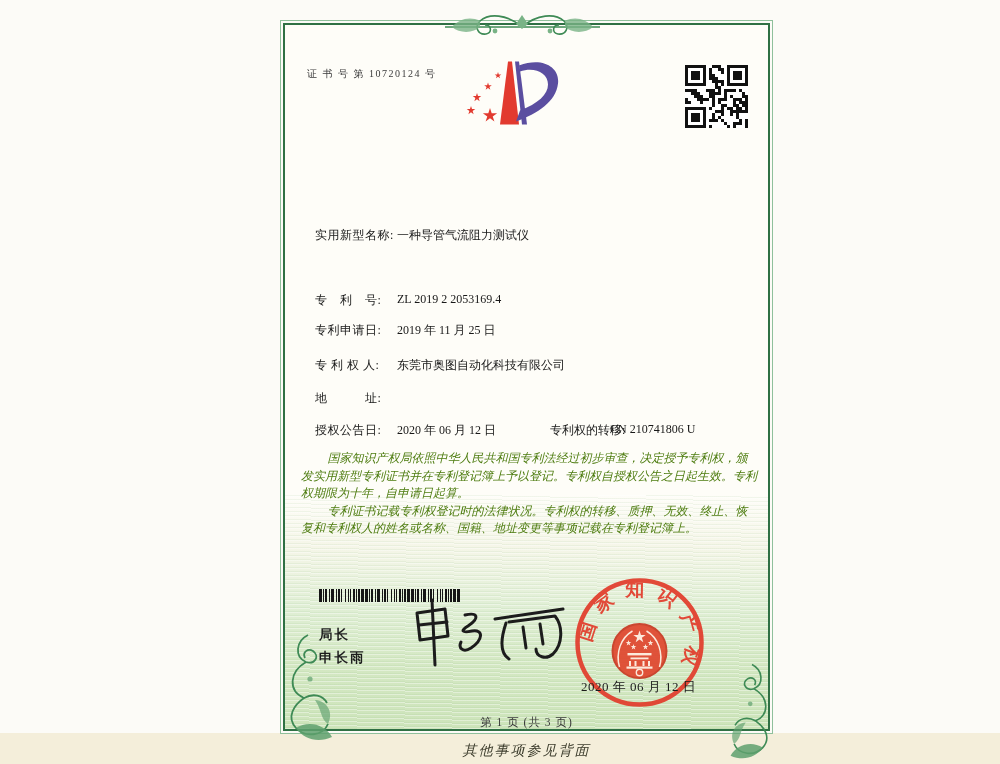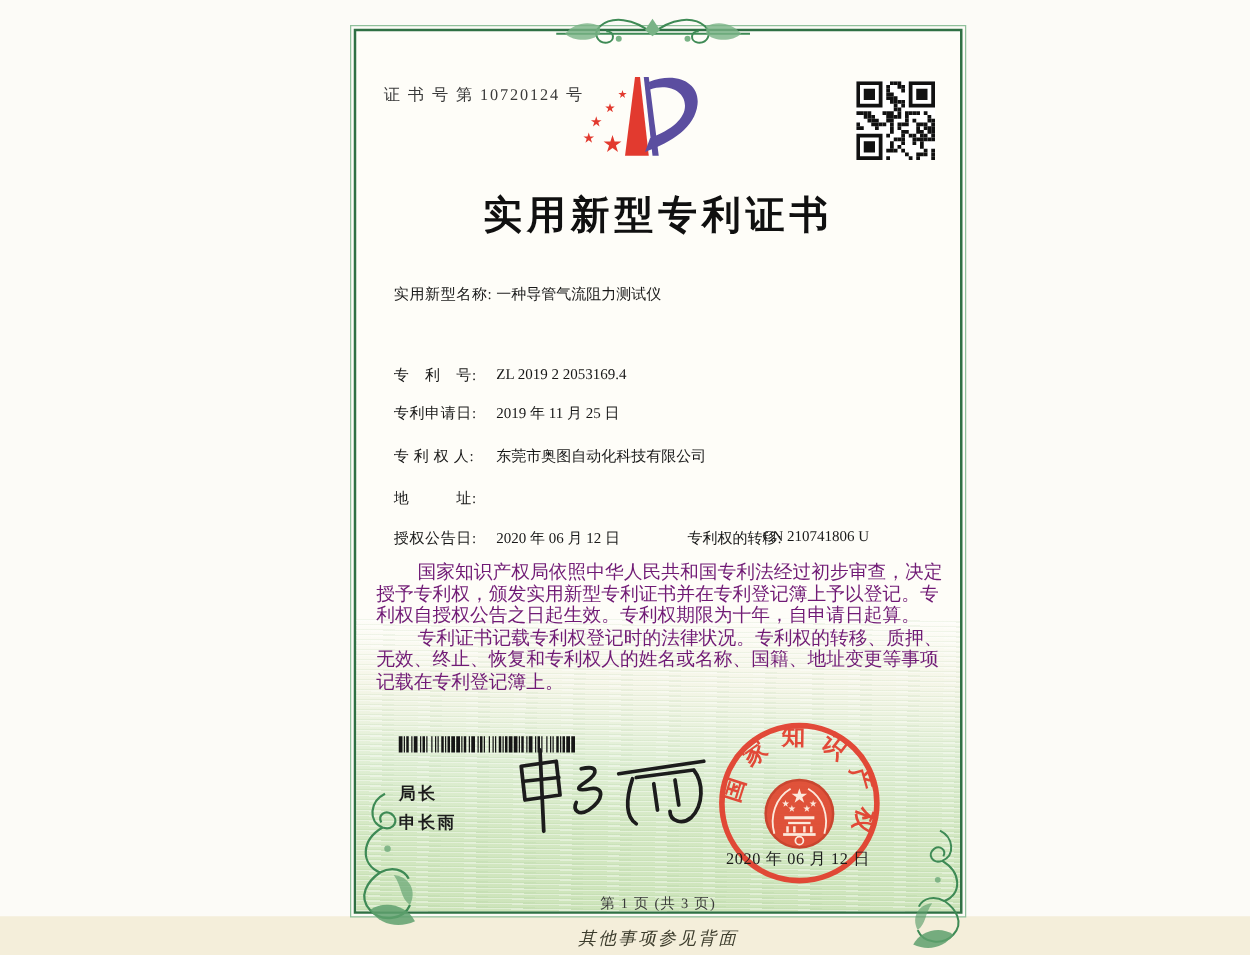--- a/index.html
+++ b/index.html
@@ -12,34 +12,34 @@
     font-size:14px;font-style:italic;color:#3d3d2d;letter-spacing:2px;}
 
   
   .cert{position:absolute;left:283px;top:23px;width:483px;height:704px;
     background:#fefdf8;border:2px solid #2f7044;outline:1px solid #8fc09b;outline-offset:2px;}
   .green-zone{position:absolute;left:0;top:470px;right:0;bottom:0;
     background:
       repeating-linear-gradient(1.2deg, rgba(255,255,255,0.38) 0 1px, rgba(130,180,120,0.10) 1px 2px, rgba(255,255,255,0) 2px 4px),
       linear-gradient(180deg, rgba(214,234,201,0) 0%, rgba(238,240,219,0.55) 22%, rgba(214,234,201,0.75) 48%, #d4e8c3 72%, #cde4ba 100%);}
 
-  .cert-no{position:absolute;left:22px;top:42px;font-size:13px;color:#3a3a3a;letter-spacing:1.5px;}
+  .cert-no{position:absolute;left:22px;top:42px;font-size:10px;color:#3a3a3a;letter-spacing:1.5px;}
   .logo{position:absolute;left:178px;top:32px;}
   .qr{position:absolute;left:400px;top:40px;background:#fff;}
   .title{position:absolute;left:0;top:126px;width:100%;text-align:center;
     font-size:31px;font-weight:600;color:#101010;letter-spacing:4px;}
 
   .f-row{position:absolute;left:30px;right:14px;height:20px;font-size:12px;color:#181818;}
   .f-label{letter-spacing:0.5px;}
   .f-value{position:absolute;left:82px;white-space:nowrap;}
   .f-label2{position:absolute;left:235px;}
   .f-value2{position:absolute;left:295px;white-space:nowrap;}
 
   .paras{position:absolute;left:16px;top:425px;width:458px;
-    font-size:15px;line-height:17.5px;color:#701a75;}
+    font-size:12px;font-style:italic;line-height:17.5px;color:#4d7c0f;}
   .paras p{margin:0;text-indent:2.2em;}
 
   .barcode{position:absolute;left:34px;top:564px;width:146px;height:13px;font-size:0;line-height:0;}
   .barcode i{display:inline-block;height:100%;background:#161616;}
 
   .signer-title{position:absolute;left:34px;top:601px;font-family:"Liberation Sans",sans-serif;
     font-size:13.5px;font-weight:600;color:#1d1d1d;letter-spacing:2px;}
   .signer-name{position:absolute;left:34px;top:624px;font-family:"Liberation Sans",sans-serif;
     font-size:13.5px;font-weight:600;color:#1d1d1d;letter-spacing:2px;}
   .signature{position:absolute;left:110px;top:566px;}
@@ -251,21 +251,20 @@
           <rect x="60" y="36" width="3" height="3" fill="#111"></rect>
           <rect x="60" y="39" width="3" height="3" fill="#111"></rect>
           <rect x="60" y="42" width="3" height="3" fill="#111"></rect>
           <rect x="60" y="45" width="3" height="3" fill="#111"></rect>
           <rect x="60" y="54" width="3" height="3" fill="#111"></rect>
           <rect x="60" y="57" width="3" height="3" fill="#111"></rect>
           <rect x="60" y="60" width="3" height="3" fill="#111"></rect>
         </g>
     </svg>
 
-    <div class="title">实用新型专利证书</div>
 
     <div class="f-row" style="top:202px">
       <span class="f-label">实用新型名称:</span>
       <span class="f-value">一种导管气流阻力测试仪</span>
     </div>
     <div class="f-row" style="top:267px">
       <span class="f-label">专　利　号:</span>
       <span class="f-value">ZL 2019 2 2053169.4</span>
     </div>
     <div class="f-row" style="top:297px">

